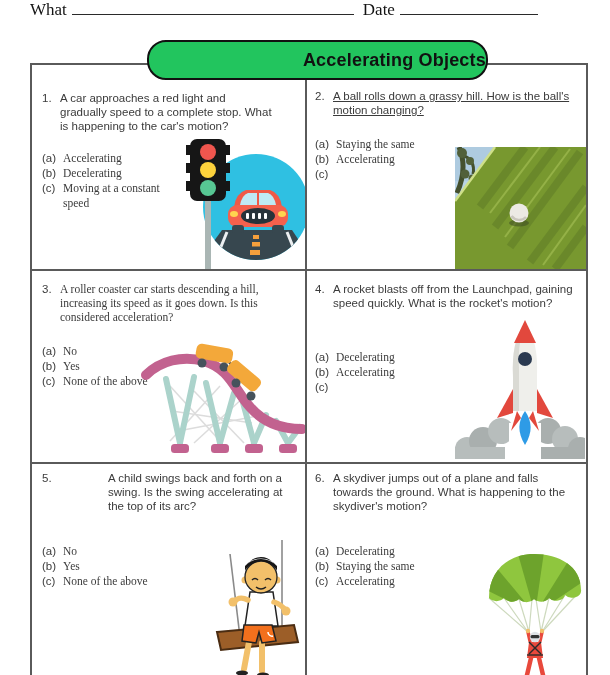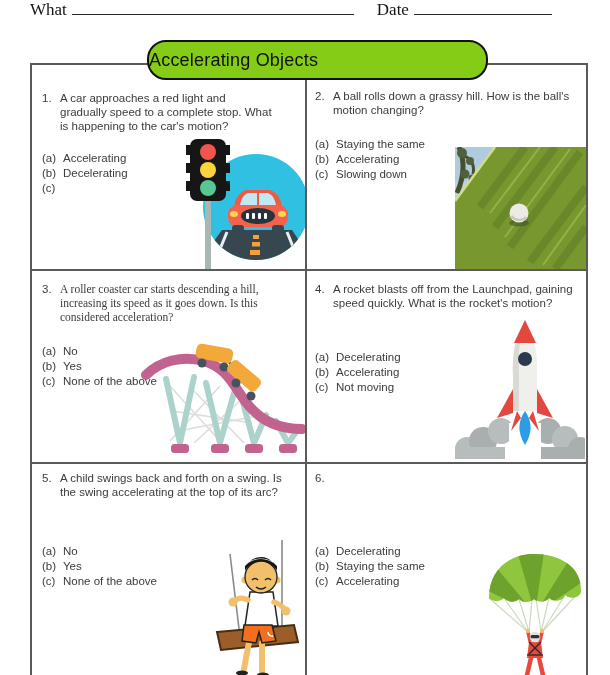--- a/index.html
+++ b/index.html
@@ -9,64 +9,64 @@
   }
   
   .topline{
     position:absolute;left:30px;top:0px;width:556px;
     font-family:"Liberation Serif",serif;font-size:17px;color:#141414;
     white-space:nowrap;
   }
   .blank{display:inline-block;border-bottom:1.5px solid #2a2a2a;height:14px;vertical-align:baseline;}
   .name-blank{width:282px;margin-left:5px;}
   .date-blank{width:138px;margin-left:5px;}
-  .date-label{margin-left:23px;}
+  .date-label{margin-left:9px;}
   
   .title-pill{
     position:absolute;left:147px;top:40px;width:337px;height:36px;z-index:5;
-    background:#84cc16;border:2.5px solid #111;border-radius:19px;
-    display:flex;align-items:center;justify-content:flex-start;
-    font-size:18px;font-weight:normal;color:#111;letter-spacing:.2px;
+    background:#22c55e;border:2.5px solid #111;border-radius:19px;
+    display:flex;align-items:center;justify-content:flex-end;
+    font-size:18px;font-weight:bold;color:#111;letter-spacing:.2px;
   }
   
   .qtable{
     position:absolute;left:30px;top:63px;width:558px;height:620px;
     border:2px solid #5a5a5a;box-sizing:border-box;background:#fff;
     display:grid;grid-template-columns:275px 1fr;grid-template-rows:206px 193px 1fr;
   }
   .cell{position:relative;overflow:hidden;box-sizing:border-box;}
   .cell.cl{border-right:2px solid #5a5a5a;}
   .cell.ct{border-bottom:2px solid #5a5a5a;}
   .q{position:absolute;display:flex;color:#3b3b3b;font-size:11.5px;line-height:14px;}
   .q-num{flex:0 0 18px;}
   .q-text{flex:1;}
   .opts{position:absolute;color:#3b3b3b;font-size:11.5px;line-height:15px;}
   .opt{display:flex;}
   .opt-letter{flex:0 0 21px;}
-  .opt-text{flex:1;}
+  .opt-text{flex:1;font-family:Liberation Serif, serif;}
   .illus{position:absolute;}
   
   .c1 .q{left:10px;top:26px;width:238px;}
   .c1 .q-text{max-width:215px;}
   .c1 .opts{left:10px;top:86px;width:122px;}
   .c1 .illus{left:150px;top:72px;}
   .c2 .q{left:8px;top:24px;width:262px;}
-  .c2 .q-text{max-width:245px;}
+  .c2 .q-text{max-width:245px;text-decoration:underline;}
   .c2 .opts{left:8px;top:72px;width:160px;}
   .c2 .illus{left:148px;top:82px;}
   .c3 .q{left:10px;top:11px;width:262px;}
   .c3 .q-text{max-width:242px;font-family:Liberation Serif, serif;}
   .c3 .opts{left:10px;top:73px;width:160px;}
   .c3 .illus{left:100px;top:60px;}
   .c4 .q{left:8px;top:11px;width:270px;}
   .c4 .q-text{max-width:248px;}
   .c4 .opts{left:8px;top:79px;width:150px;}
   .c4 .illus{left:146px;top:48px;}
   .c5 .q{left:10px;top:7px;width:256px;}
-  .c5 .q-text{max-width:232px;}
+  .c5 .q-text{max-width:232px;margin-left:48px;}
   .c5 .opts{left:10px;top:80px;width:160px;}
   .c5 .illus{left:150px;top:76px;}
   .c6 .q{left:8px;top:7px;width:266px;}
   .c6 .q-text{max-width:236px;}
   .c6 .opts{left:8px;top:80px;width:160px;}
   .c6 .illus{left:130px;top:84px;}
 </style>
 </head>
 <body>
 
@@ -89,20 +89,21 @@
       <div class="opt">
           <span class="opt-letter">(a)</span>
           <span class="opt-text">Accelerating</span>
         </div>
       <div class="opt">
           <span class="opt-letter">(b)</span>
           <span class="opt-text">Decelerating</span>
         </div>
       <div class="opt">
           <span class="opt-letter">(c)</span>
+          <span class="opt-text">Moving at a constant speed</span>
         </div>
     </div>
     <svg class="illus" width="128" height="133" viewBox="0 0 128 133">
       <defs>
           <clipPath id="cc1">
             <circle cx="74" cy="70" r="53"></circle>
           </clipPath>
         </defs>
       <circle cx="74" cy="70" r="53" fill="#2fc0e2"></circle>
       <g clip-path="url(#cc1)">
@@ -153,21 +154,20 @@
       <div class="opt">
           <span class="opt-letter">(a)</span>
           <span class="opt-text">Staying the same</span>
         </div>
       <div class="opt">
           <span class="opt-letter">(b)</span>
           <span class="opt-text">Accelerating</span>
         </div>
       <div class="opt">
           <span class="opt-letter">(c)</span>
-          <span class="opt-text">Slowing down</span>
         </div>
     </div>
     <svg class="illus" width="131" height="122" viewBox="0 0 131 122">
       <rect width="131" height="122" fill="#b9d3e6"></rect>
       <rect width="131" height="34" fill="#aecbe0"></rect>
       <g stroke="#44502e" fill="none">
         <path d="M4 0 C10 14 9 30 2 46" stroke-width="5"></path>
         <path d="M6 8 C16 10 20 18 18 27" stroke-width="3"></path>
       </g>
       <g fill="#51603a">
@@ -266,21 +266,20 @@
       <div class="opt">
           <span class="opt-letter">(a)</span>
           <span class="opt-text">Decelerating</span>
         </div>
       <div class="opt">
           <span class="opt-letter">(b)</span>
           <span class="opt-text">Accelerating</span>
         </div>
       <div class="opt">
           <span class="opt-letter">(c)</span>
-          <span class="opt-text">Not moving</span>
         </div>
     </div>
     <svg class="illus" width="132" height="140" viewBox="0 0 132 140">
       <g>
         <circle cx="14" cy="130" r="12" fill="#b7bdbc"></circle>
         <circle cx="30" cy="122" r="14" fill="#a9afae"></circle>
         <circle cx="48" cy="112" r="13" fill="#b7bdbc"></circle>
         <circle cx="95" cy="112" r="13" fill="#a9afae"></circle>
         <circle cx="112" cy="120" r="13" fill="#b7bdbc"></circle>
         <circle cx="127" cy="130" r="12" fill="#a9afae"></circle>
@@ -347,20 +346,21 @@
         <path d="M70 40 q3 -3 6 0" stroke="#222" stroke-width="1.5" fill="none"></path>
         <path d="M83 40 q3 -3 6 0" stroke="#222" stroke-width="1.5" fill="none"></path>
         <path d="M74 47 q5 4 10 0" stroke="#222" stroke-width="1.5" fill="none"></path>
       </g>
     </svg>
   </div>
 
   <div class="cell c6">
     <div class="q">
       <span class="q-num">6.</span>
+      <span class="q-text">A skydiver jumps out of a plane and falls towards the ground.  What is happening to the skydiver's motion?</span>
     </div>
     <div class="opts">
       <div class="opt">
           <span class="opt-letter">(a)</span>
           <span class="opt-text">Decelerating</span>
         </div>
       <div class="opt">
           <span class="opt-letter">(b)</span>
           <span class="opt-text">Staying the same</span>
         </div>

